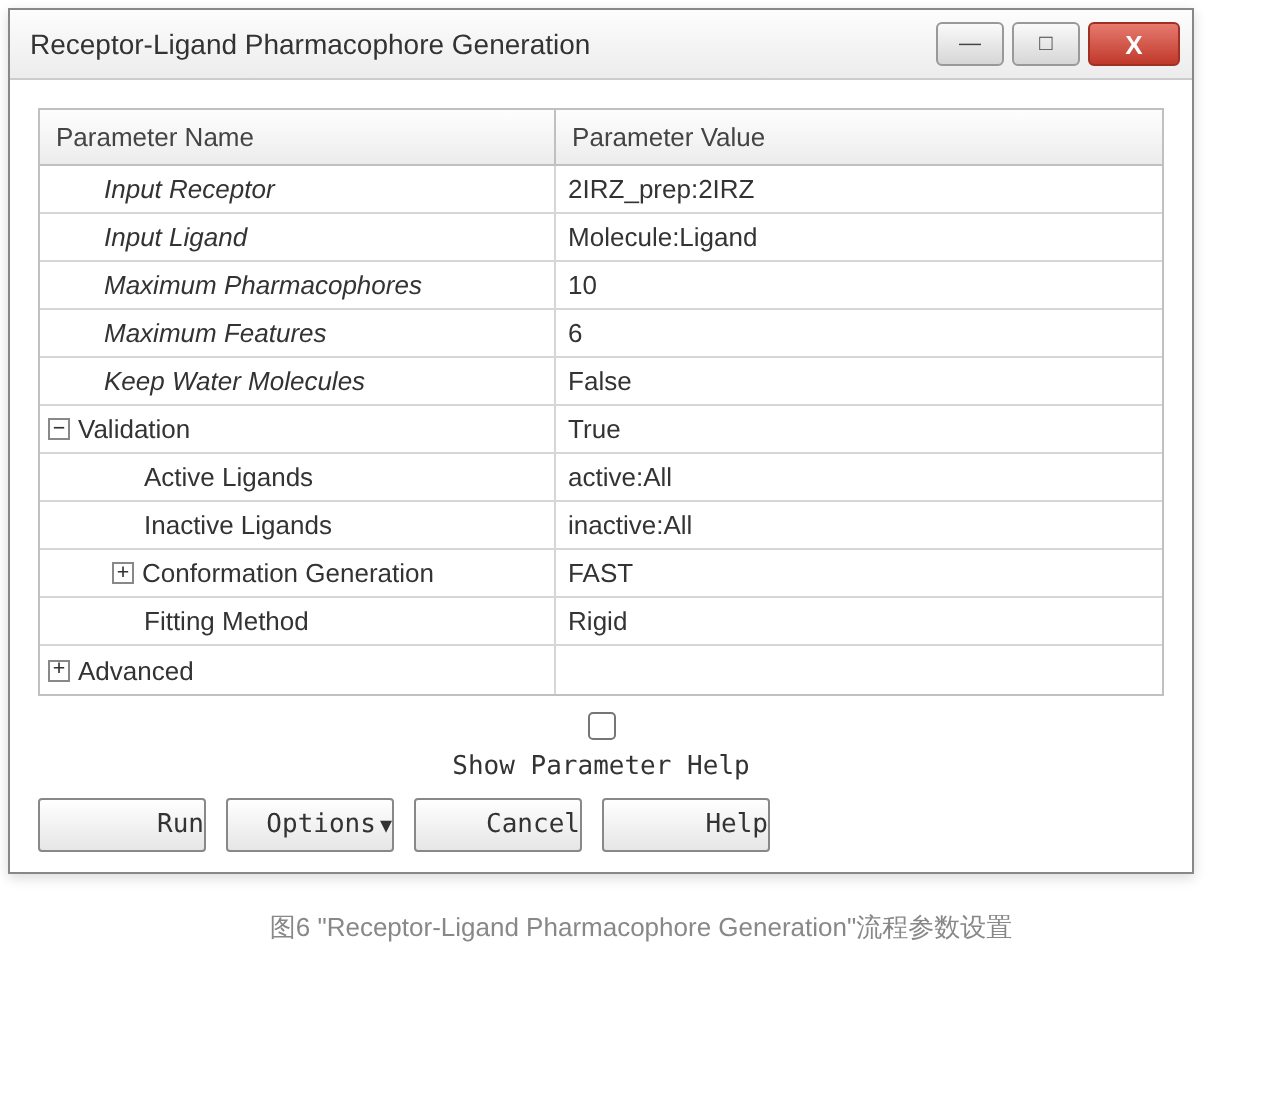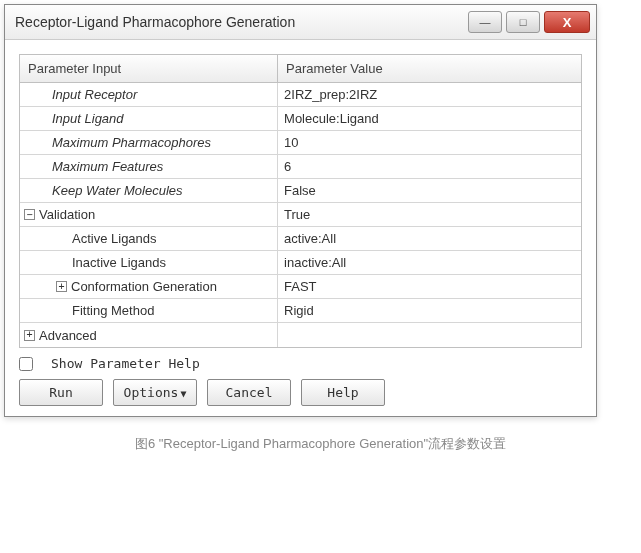--- a/index.html
+++ b/index.html
@@ -103,42 +103,43 @@
       flex-shrink: 0;
     }
     .indent-1 { padding-left: 32px; font-style: italic; }
     .indent-2 { padding-left: 52px; }
     .indent-0-exp { padding-left: 4px; }
     .indent-1-exp { padding-left: 36px; }
     .help-row {
       margin-top: 8px;
       display: flex;
       align-items: center;
-      gap: 18px;
+      gap: 6px;
+      flex-direction: column;
     }
     .help-row input[type=checkbox] {
       width: 14px;
       height: 14px;
     }
     .help-label { font-family: SimSun, monospace; font-size: 13px; }
     .button-row {
       display: flex;
       gap: 10px;
       margin-top: 8px;
     }
     .btn {
       border: 1px solid #888;
       background: linear-gradient(#fff, #e6e6e6);
       padding: 5px 0;
       font-family: SimSun, monospace;
       font-size: 13px;
       cursor: pointer;
       border-radius: 2px;
       min-width: 84px;
-      text-align: center;
+      text-align: right;
     }
     .tri-down { font-size: 10px; margin-left: 2px; }
     .caption {
       text-align: center;
       color: #888;
       font-size: 13px;
       margin-top: 18px;
     }
   </style>
 </head>
@@ -156,21 +157,21 @@
         </div>
       <div class="win-btn close">
           <span class="close-x">X</span>
         </div>
     </div>
   </div>
 
   <div class="content">
     <div class="param-table">
       <div class="header-row">
-        <div class="header-cell col-name">Parameter Input</div>
+        <div class="header-cell col-name">Parameter Name</div>
         <div class="header-cell col-val">Parameter Value</div>
       </div>
 
       <div class="row">
         <div class="cell name indent-1">Input Receptor</div>
         <div class="cell val">2IRZ_prep:2IRZ</div>
       </div>
       <div class="row">
         <div class="cell name indent-1">Input Ligand</div>
         <div class="cell val">Molecule:Ligand</div>

